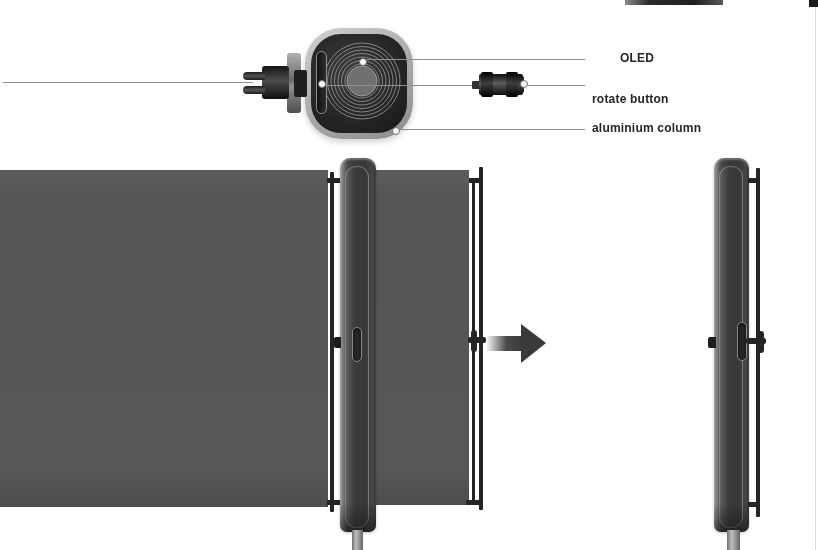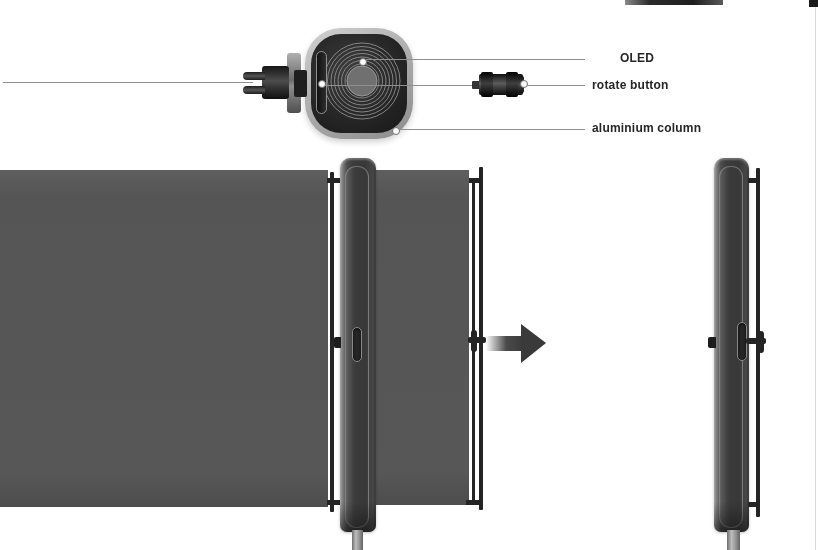--- a/index.html
+++ b/index.html
@@ -29,21 +29,21 @@
   .dot-rotate-part{left:520px;top:80px;}
 
   
   .lead{height:1px;background:#8f8f8f;}
   .lead-left{left:3px;top:82px;width:250px;}
   .lead-oled{left:366px;top:59px;width:219px;}
   .lead-rotate{left:325px;top:85px;width:260px;}
   .lead-column{left:399px;top:129px;width:186px;}
   .callout{color:#262626;font-size:12px;font-weight:600;letter-spacing:.2px;white-space:nowrap;}
   .lbl-oled{left:620px;top:51px;}
-  .lbl-rotate{left:592px;top:78px;}
+  .lbl-rotate{left:592px;top:92px;}
   .lbl-column{left:592px;top:121px;text-align:center;}
 
   
   .axle-wing{left:287px;top:53px;width:14px;height:60px;border-radius:3px;
     background:linear-gradient(to bottom,#b0b0b0,#6a6a6a 45%,#8f8f8f 55%,#4f4f4f);}
   .axle-hub{left:294px;top:70px;width:13px;height:27px;background:#1f1f1f;border-radius:2px;}
   .axle-body{left:262px;top:66px;width:27px;height:33px;border-radius:3px;
     background:linear-gradient(to bottom,#151515,#4d4d4d 45%,#3a3a3a 60%,#101010);}
   .axle-prong{width:22px;height:8px;border-radius:4px 0 0 4px;
     background:linear-gradient(to bottom,#1c1c1c,#555 50%,#1c1c1c);}

